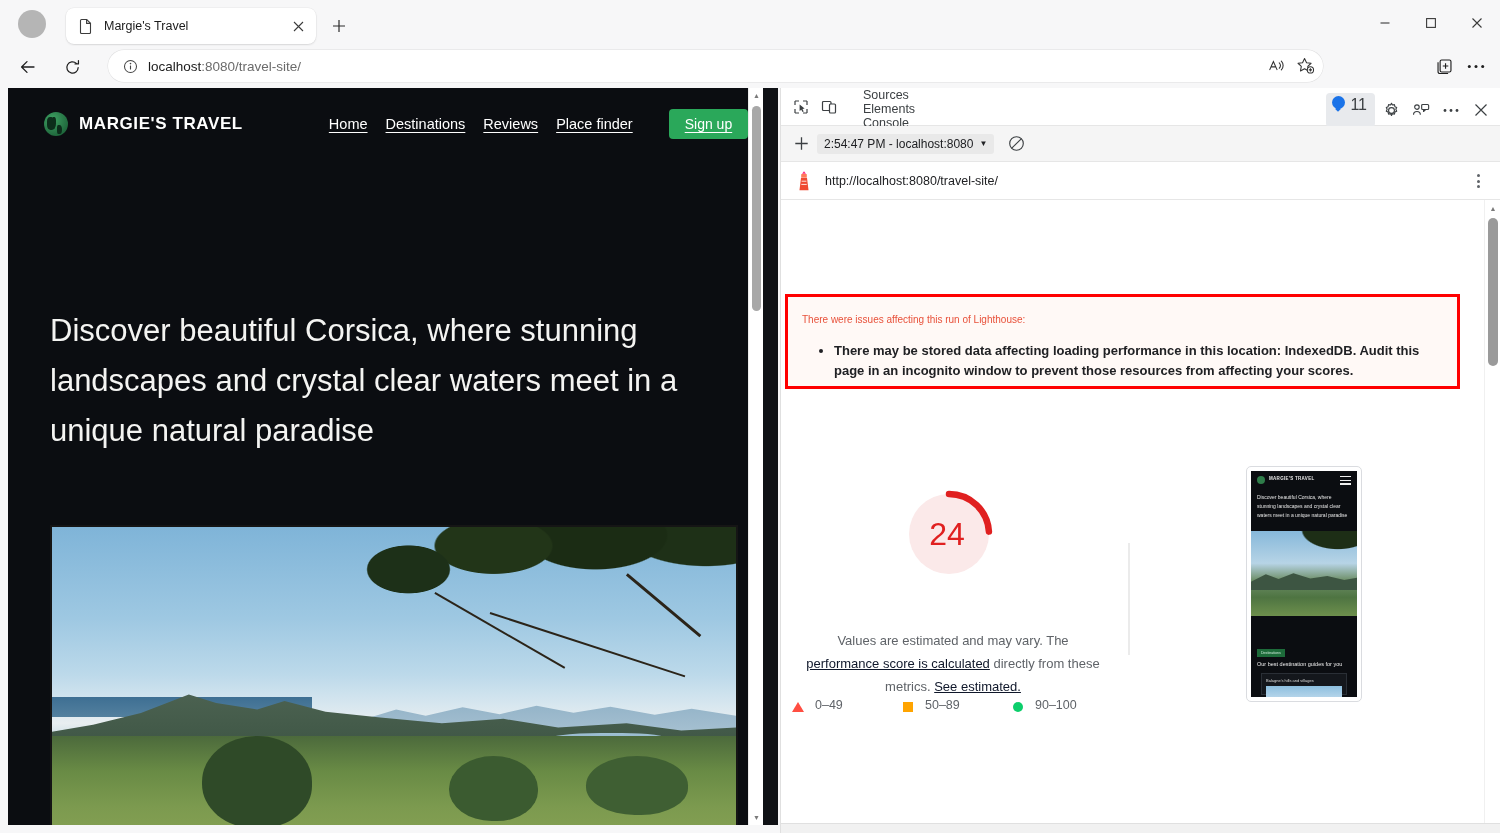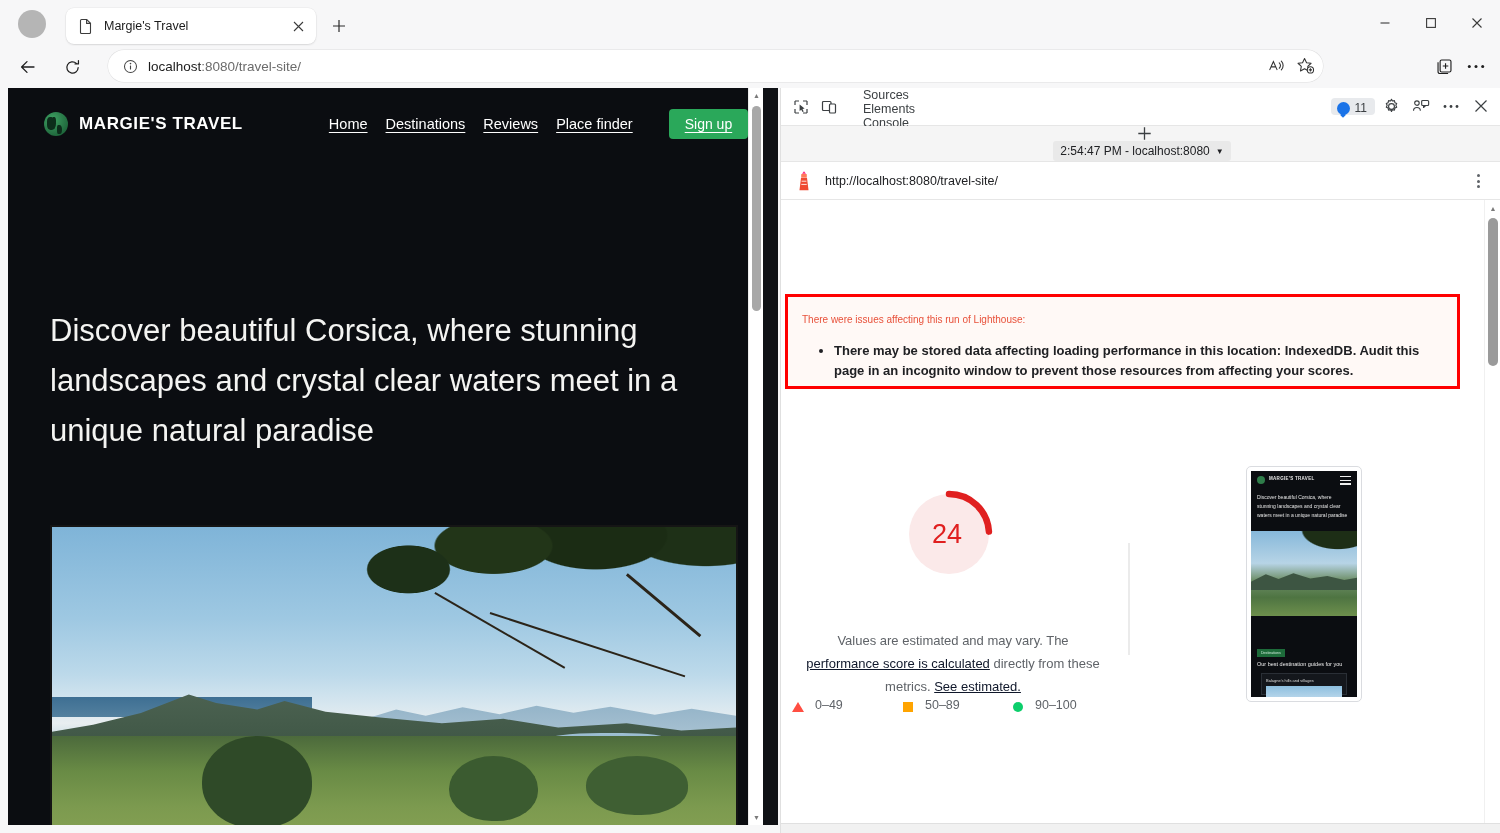--- a/index.html
+++ b/index.html
@@ -205,37 +205,36 @@
   .dt-tab.active { color: #1a73e8; }
   .dt-tab.active::after {
     content: ""; position: absolute; left: 4px; right: 4px; bottom: 0;
     height: 2px; background: #1a73e8;
   }
   .dt-tab-close {
     margin-left: 7px; font-size: 13px; color: #5f6368; line-height: 1;
   }
   .dt-right { position: absolute; right: 6px; top: 5px; display: flex; align-items: center; gap: 2px; }
   .issues-badge {
-    display: flex; align-items: flex-end; gap: 5px; background: #e8eaed;
-    border-radius: 4px; padding: 3px 8px 0 6px; font-size: 12px; color: #3c4043;
+    display: flex; align-items: flex-start; gap: 5px; background: #e8eaed;
+    border-radius: 4px; padding: 3px 8px 13px 6px; font-size: 16px; color: #3c4043;
   }
   .issues-dot {
     width: 13px; height: 13px; border-radius: 50%; background: #1a73e8;
     position: relative;
   }
   .issues-dot::after {
     content: ""; position: absolute; left: 4px; bottom: -2px; width: 4px; height: 4px;
     background: #1a73e8; transform: rotate(45deg);
   }
 
   .dt-subbar {
     position: absolute; left: 0; top: 38px; width: 720px; height: 36px;
     background: #f5f5f5; display: flex; align-items: center;
     border-bottom: 1px solid #e6e6e6;
-    flex-direction: column;
   }
   .run-select {
     display: flex; align-items: center; background: #e9e9e9; border-radius: 3px;
     padding: 3px 7px; font-size: 12px; color: #202124; margin-left: 2px;
   }
   .run-caret { margin-left: 6px; font-size: 8px; }
 
   .dt-urlbar {
     position: absolute; left: 0; top: 74px; width: 720px; height: 38px;
     background: #ffffff; display: flex; align-items: center;
@@ -267,21 +266,21 @@
     position: absolute; left: 46px; top: 44px; right: 14px;
     font-size: 13px; color: #202124; font-weight: bold; line-height: 1.55;
   }
   .warn-list li { list-style: disc; }
 
   .score-gauge {
     position: absolute; left: 122px; top: 288px; width: 92px; height: 92px;
   }
   .gauge-value {
     position: absolute; inset: 0; display: flex; align-items: center;
-    justify-content: center; font-size: 27px; color: #e02020; padding-right: 4px;
+    justify-content: center; font-size: 32px; color: #e02020; padding-right: 4px;
   }
   .score-title {
     position: absolute; left: 30px; top: 390px; width: 280px; text-align: center;
     font-size: 21px; color: #202124;
   }
   .score-desc {
     position: absolute; left: 22px; top: 430px; width: 300px; text-align: center;
     font-size: 13px; color: #5f6368; line-height: 1.75;
   }
   .score-desc a { color: #0f172a; }

